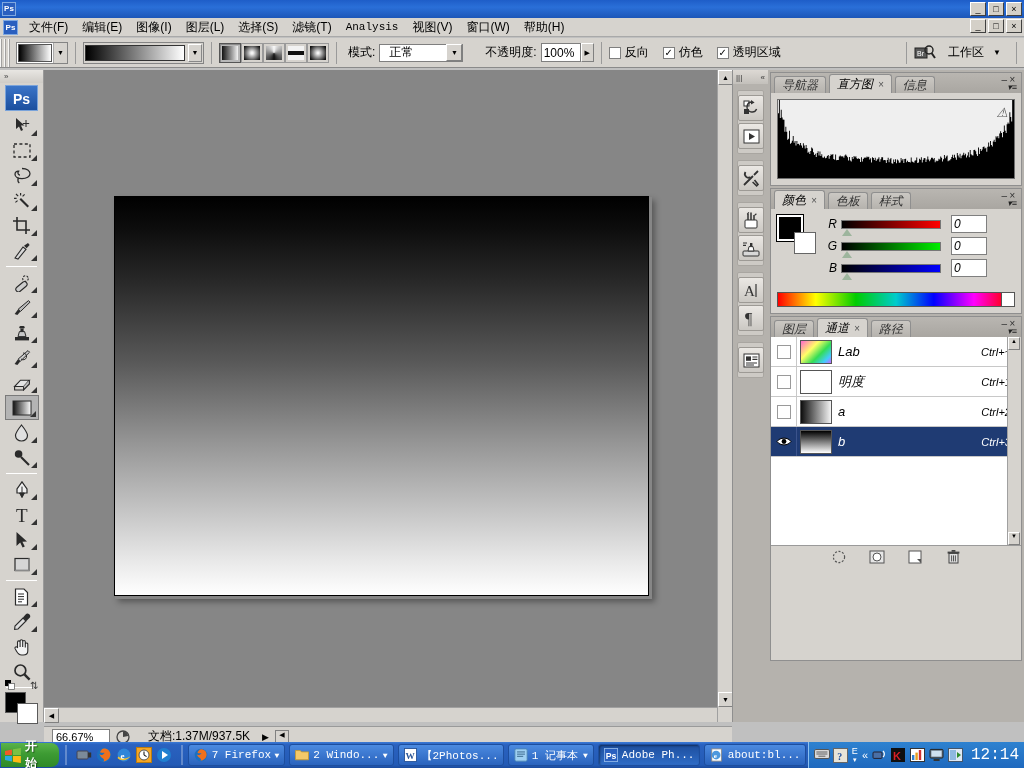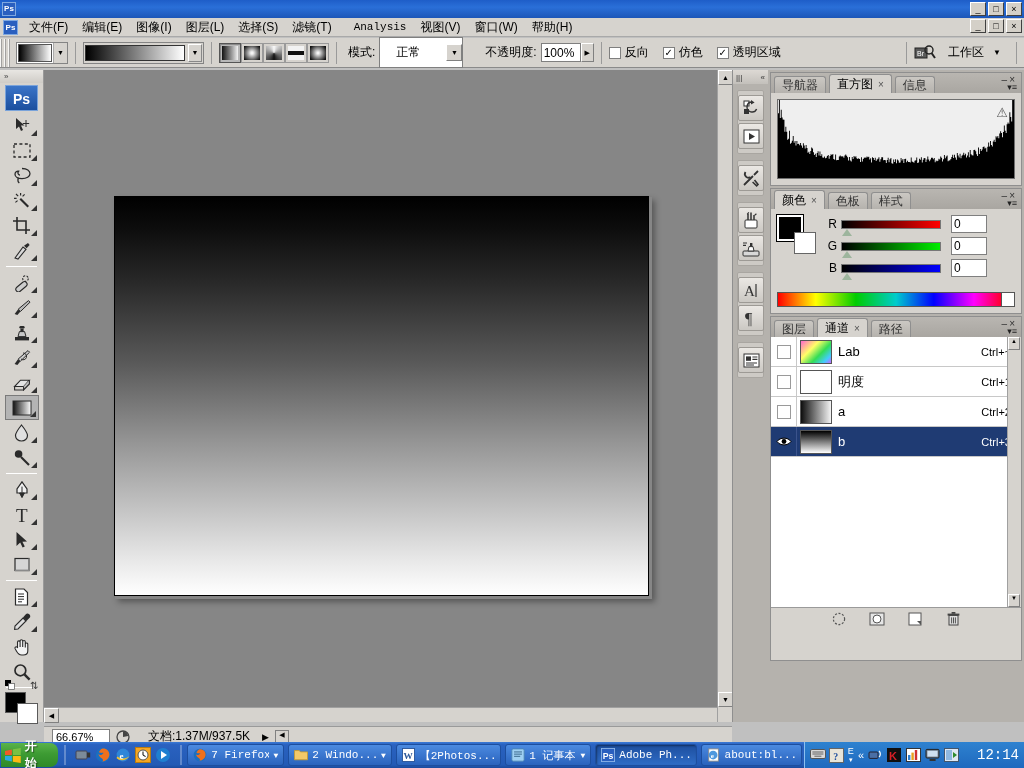--- a/index.html
+++ b/index.html
@@ -38,21 +38,21 @@
   .menubar{
     position:absolute; left:0; top:18px; width:1024px; height:19px;
     background:#d6d3ce; display:flex; align-items:center;
     border-bottom:1px solid #a9a9a9;
   }
   .menu-appicon{
     width:15px;height:15px;margin:0 4px 0 3px;background:#2a5fbf;border:1px solid #7fa8e0;
     color:#fff;font-size:8px;font-weight:bold;line-height:13px;text-align:center;
   }
   .menu-item{ padding:2px 7px; font-size:12px; color:#000; white-space:nowrap; }
-  .menu-item.lat{ font-family:"Liberation Mono", monospace; font-size:11px;margin-left:8px; }
+  .menu-item.lat{ font-family:"Liberation Mono", monospace; font-size:11px; }
   .mb-btns{ position:absolute; right:2px; top:1px; display:flex; gap:2px; }
 
   
   .optbar{
     position:absolute; left:0; top:38px; width:1024px; height:30px;
     background:#d6d3ce; border-bottom:1px solid #8a8a8a;
     display:flex; align-items:center;
   }
   .opt-grip{ width:12px;height:28px;
     background:repeating-linear-gradient(90deg,#fff 0 1px,#949494 1px 2px,#d6d3ce 2px 4px);
@@ -72,22 +72,22 @@
   }
   .grad-wide-wrap{ display:flex;align-items:center;height:22px;border:1px solid #848484;background:#d6d3ce;padding:1px;}
   .gw-arrow{width:14px;height:18px;border:1px solid #888;border-top-color:#fff;border-left-color:#fff;background:#d6d3ce;
     display:flex;align-items:center;justify-content:center;font-size:7px;margin-left:3px;}
   .gtype-row{ display:flex; }
   .gtype{ width:22px;height:20px; border:1px solid #9a9a9a; background:#d6d3ce; padding:2px; }
   .gtype.sel{ border:1px solid #555; background:#b8b8b8; box-shadow:inset 1px 1px 0 #8a8a8a; }
   .gtype i{ display:block;width:100%;height:100%; }
   .lbl{ font-size:12px; color:#000; margin:0 4px; white-space:nowrap;}
   .combo{
-    width:84px;height:31px;border:1px solid #7f7f7f;background:#fff;
-    display:flex;align-items:center;justify-content:space-between;font-size:12px;padding-left:16px;
+    width:84px;height:18px;border:1px solid #7f7f7f;background:#fff;
+    display:flex;align-items:center;justify-content:space-between;font-size:12px;padding-left:9px;
   }
   .combo .ar{width:16px;height:17px;background:#d6d3ce;border:1px solid #fff;
     border-right-color:#808080;border-bottom-color:#808080;display:flex;align-items:center;justify-content:center;font-size:7px;}
   .numfield{
     width:40px;height:19px;border:1px solid #7f7f7f;background:#fff;font-size:12px;
     display:flex;align-items:center;padding-left:2px;
   }
   .numarrow{width:13px;height:19px;background:#d6d3ce;border:1px solid #fff;border-right-color:#808080;border-bottom-color:#808080;
     display:flex;align-items:center;justify-content:center;font-size:7px;}
   .chk{ display:flex;align-items:center;margin-right:14px; }
@@ -161,21 +161,21 @@
     background:#b5b2ad; border-left:1px solid #8f8f8f;
   }
   .ds-head{height:14px;display:flex;align-items:center;justify-content:space-between;padding:0 3px;font-size:8px;color:#333;
     background:linear-gradient(180deg,#ddd9d4,#c3c0bb);}
   .dgroup{ margin:6px 4px; background:#cdcac5; border:1px solid #a9a6a1; border-radius:2px; padding:2px 0;}
   .dicon{ width:26px;height:26px;margin:2px auto; background:linear-gradient(180deg,#ebe8e4,#cbc8c3);
     border:1px solid #9d9a95; display:flex;align-items:center;justify-content:center; border-radius:2px;}
 
   
   .panels{ position:absolute; right:0; top:70px; width:256px; bottom:46px; background:#b5b2ad; }
-  .panel{ background:#d6d3ce; margin:2px 2px 0 2px; border:1px solid #8f8f8f; position:relative; }
+  .panel{ background:#d6d3ce; margin:2px 2px 0 2px; border:1px solid #8f8f8f; position:relative;font-style:italic; }
   .ptabs{ height:20px; background:linear-gradient(180deg,#b9b6b1,#a9a6a1); display:flex; align-items:flex-end; position:relative;}
   .ptab{ height:17px; background:linear-gradient(180deg,#cbc8c3,#b5b2ad); border:1px solid #8f8f8f; border-bottom:none;
     margin-left:3px; padding:0 7px; display:flex; align-items:center; font-size:12px; color:#333;
     border-radius:3px 3px 0 0;}
   .ptab.active{ background:#d6d3ce; color:#000; height:19px; }
   .ptab .x{ margin-left:5px; font-size:10px; color:#555; }
   .pwin{ position:absolute; right:4px; top:1px; font-size:10px; color:#333; letter-spacing:2px;}
   .pmenu{ position:absolute; right:4px; bottom:1px; font-size:9px; color:#222;}
   .pbody{ padding:6px; }
 
@@ -236,21 +236,21 @@
   .taskbtn.active{ background:linear-gradient(180deg,#1d4e9e,#2f6cc6); box-shadow:inset 1px 1px 2px rgba(0,0,0,.4);}
   .taskbtn .ti{ width:14px;height:14px;flex:none; }
   .taskbtn .tl{ flex:1; white-space:nowrap; overflow:hidden;}
   .taskbtn .td{ font-size:8px; }
   .tray{
     margin-left:auto; height:26px; display:flex; align-items:center; gap:4px; padding:0 5px;
     background:linear-gradient(180deg,#2e82d0,#1f69be);
     border-left:1px solid #8cc0f0;
   }
   .trayicon{ width:15px;height:15px; }
-  .clock{ color:#fff; font-size:14px; font-family:"Liberation Mono", monospace; margin-left:14px; }
+  .clock{ color:#fff; font-size:16px; font-family:"Liberation Mono", monospace; margin-left:4px; }
   .lang{ color:#fff; font-size:9px; line-height:8px; text-align:center; }
 </style>
 </head>
 <body>
 
 <div id="app">
 
   <div class="titlebar">
     <div class="tb-icon">Ps</div>
     <div class="tb-btns">
@@ -741,21 +741,21 @@
           <span>通道</span>
           <span class="x">×</span>
         </div>
         <div class="ptab">
           <span>路径</span>
         </div>
         <div class="pwin">–×</div>
         <div class="pmenu">▾≡</div>
       </div>
 
-      <div class="chlist" style="height:270px;position:relative;">
+      <div class="chlist" style="height:208px;position:relative;">
         <div class="chrow">
           <span class="eyecell">
             <span class="eyebox"></span>
           </span>
           <span class="thumb" style="background:linear-gradient(135deg,#ff66cc,#ffff66 35%,#33dd55 62%,#44ccff 85%,#cc66ff);"></span>
           <span class="chname">Lab</span>
           <span class="chkey">Ctrl+~</span>
         </div>
         <div class="chrow">
           <span class="eyecell">

